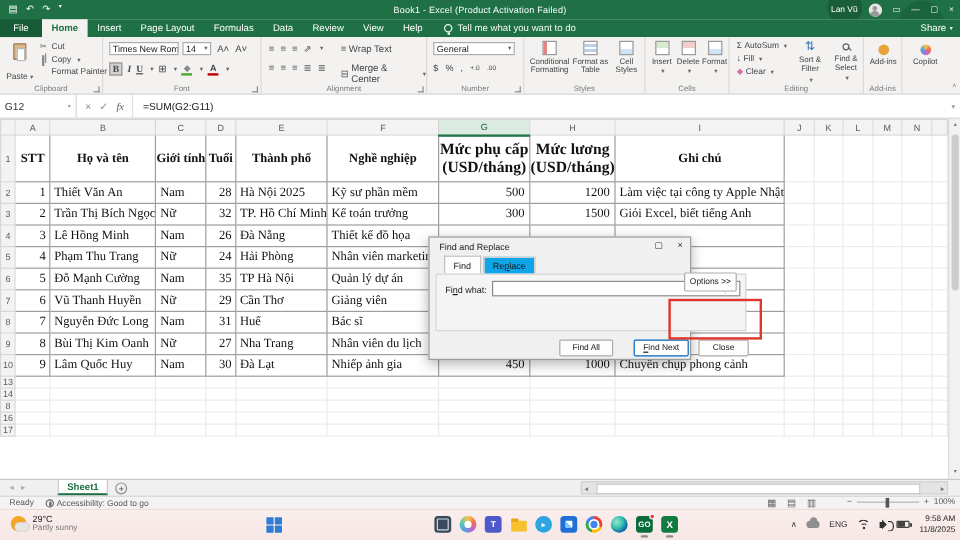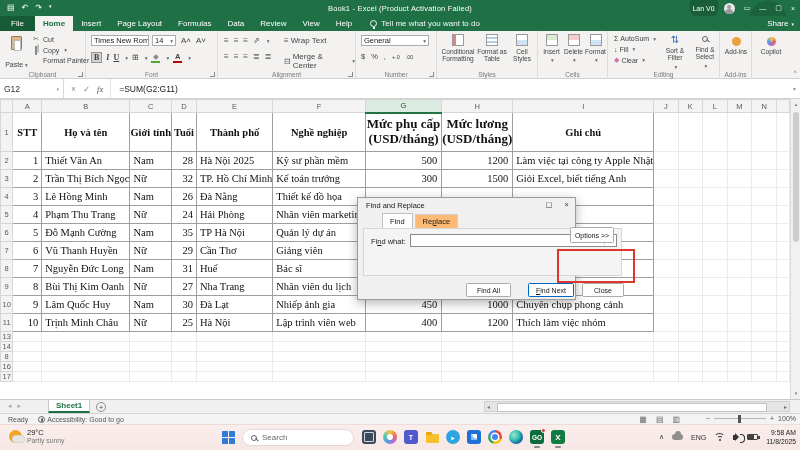--- a/index.html
+++ b/index.html
@@ -161,22 +161,22 @@
   .spk::before{content:"";position:absolute;left:1.5px;top:-2px;border-left:4px solid #333;border-top:4.5px solid transparent;border-bottom:4.5px solid transparent}
   .spk::after{content:"";position:absolute;left:7px;top:-1px;width:4px;height:7px;border:1.2px solid #333;border-left:none;border-radius:0 4px 4px 0}
   .bat{width:11px;height:6px;border:1px solid #444;border-radius:1px;position:relative;background:linear-gradient(90deg,#444 70%,transparent 70%)}
   .bat::after{content:"";position:absolute;right:-2.5px;top:1px;width:1.5px;height:3px;background:#444}
   #clock{text-align:right;font-size:6.8px;line-height:1.35;color:#222}
 
   
   #dialog{position:absolute;left:357px;top:197px;width:219px;height:103px;background:#f0f0f0;border:1px solid #9b9b9b;box-shadow:0 3px 10px rgba(0,0,0,.3);font-size:7.5px;color:#1a1a1a;z-index:10}
   #dlg-title{position:absolute;left:0;top:0;right:0;height:14px;display:flex;align-items:center;padding-left:8px}
   #dlg-wbtns{position:absolute;right:6px;top:2px;display:flex;gap:12px;color:#333;font-size:7.5px}
-  #dlg-tabs{position:absolute;left:24px;top:16px;display:flex;font-size:7.5px}
-  .dtab{padding:2px 7px;border:1px solid #d0d0d0;border-bottom:none;background:#fdba74;margin-right:2px}
+  #dlg-tabs{position:absolute;left:12px;top:16px;display:flex;font-size:7.5px}
+  .dtab{padding:2px 7px;border:1px solid #d0d0d0;border-bottom:none;background:#0ea5e9;margin-right:2px}
   .dtab.active{background:#fdfdfd;position:relative;top:-1px;padding-top:3px;border-color:#c0c0c0}
   #dlg-panel{position:absolute;left:5px;top:30px;width:259px;height:48px;border:1px solid #d6d6d6;background:#f4f4f4}
   #fw-label{position:absolute;left:7px;top:8px}
   #fw-label u,#dialog u{text-decoration:underline}
   #combo{position:absolute;left:46px;top:5px;width:207px;height:13px;background:#fff;border:1px solid #8a8a8a;display:flex;align-items:center;justify-content:flex-end}
   .combo-dd{width:12px;text-align:center;color:#777;font-size:6px;border-left:1px solid #e0e0e0;align-self:stretch;display:flex;align-items:center;justify-content:center}
   .dbtn{position:absolute;height:14px;background:#fdfdfd;border:1px solid #ababab;font-size:7px;font-family:"Liberation Sans",sans-serif;color:#1a1a1a;border-radius:1.5px}
   #btn-options{left:212px;top:29px;width:44px;height:16px}
   #btn-findall{left:108px;top:85px;width:45px}
   #btn-findnext{left:170px;top:85px;width:46px;border:1.5px solid #0067c0}
@@ -632,38 +632,20 @@
             <td class="tb num">450</td>
             <td class="tb num">1000</td>
             <td class="tb al note">Chuyên chụp phong cảnh</td>
             <td></td>
             <td></td>
             <td></td>
             <td></td>
             <td></td>
             <td></td>
           </tr>
-          <tr style="height:18px">
-            <th class="rh">11</th>
-            <td class="tb ar">10</td>
-            <td class="tb al">Trịnh Minh Châu</td>
-            <td class="tb al">Nữ</td>
-            <td class="tb ar">25</td>
-            <td class="tb al">Hà Nội</td>
-            <td class="tb al">Lập trình viên web</td>
-            <td class="tb num">400</td>
-            <td class="tb num">1200</td>
-            <td class="tb al note">Thích làm việc nhóm</td>
-            <td></td>
-            <td></td>
-            <td></td>
-            <td></td>
-            <td></td>
-            <td></td>
-          </tr>
           <tr style="height:10px">
             <th class="rh">13</th>
             <td></td>
             <td></td>
             <td></td>
             <td></td>
             <td></td>
             <td></td>
             <td></td>
             <td></td>
@@ -794,24 +776,20 @@
           <div class="t">29°C</div>
           <div class="c">Partly sunny</div>
         </span>
     </div>
     <div id="start">
         <i></i>
         <i></i>
         <i></i>
         <i></i>
       </div>
-    <div id="searchpill">
-      <span class="mag"></span>
-      <span>Search</span>
-    </div>
     <div id="appicons">
         <span class="app taskview"></span>
         <span class="app copilot"></span>
         <span class="app teams">T</span>
         <span class="app folder">
           <span class="folder-body"></span>
         </span>
         <span class="app telegram">▸</span>
         <span class="app photos"></span>
         <span class="app chrome"></span>

